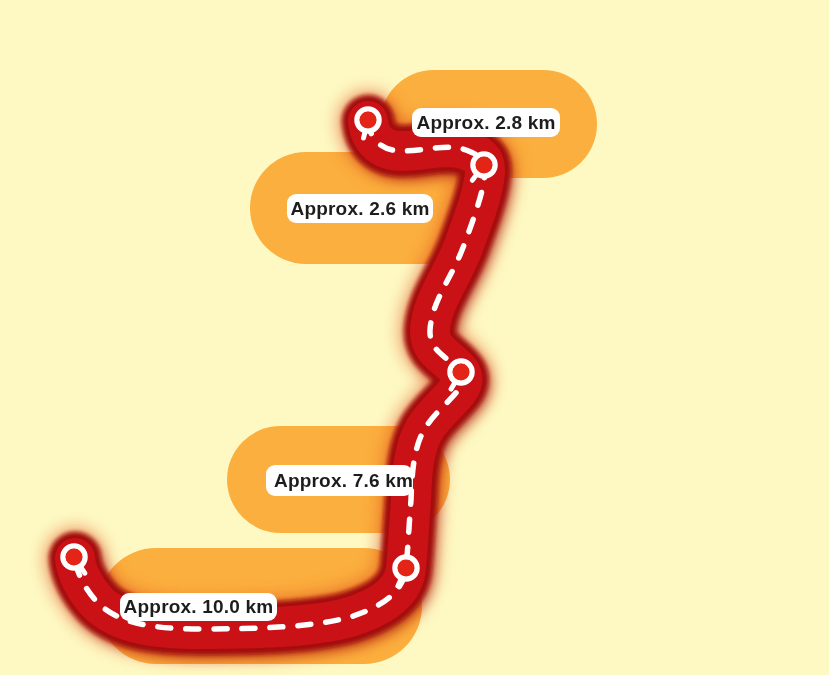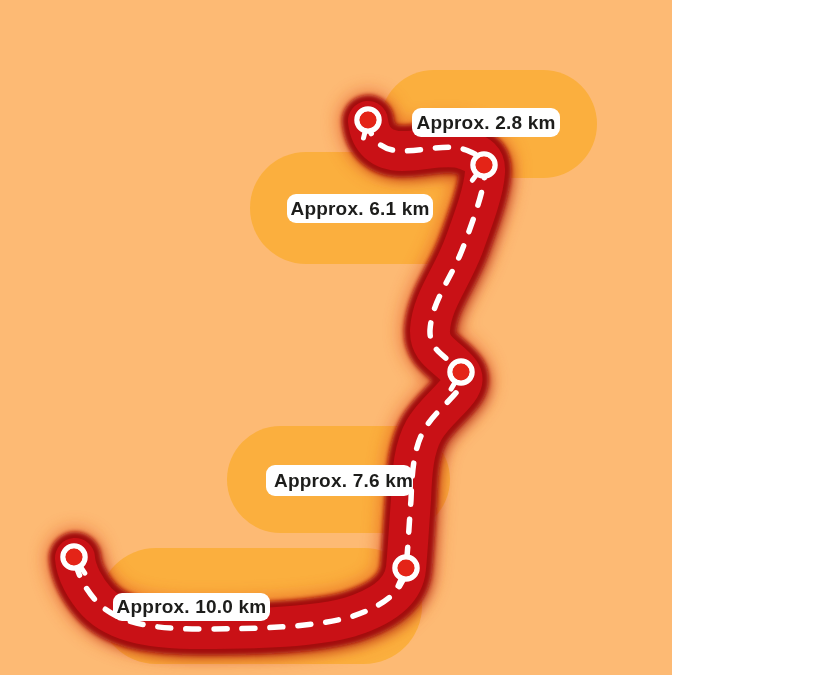--- a/index.html
+++ b/index.html
@@ -2,23 +2,23 @@
 <html><head>
 <meta charset="utf-8">
 <style>
   html, body {
     margin: 0;
     padding: 0;
     background: #ffffff;
   }
   .canvas {
     position: relative;
-    width: 672px;
+    width: 829px;
     height: 675px;
-    background: #fdba74;
+    background: #fef9c3;
     overflow: hidden;
     font-family: "Liberation Sans", sans-serif;
   }
 
   
   .blob {
     position: absolute;
     background: #fbaf3e;
     border-radius: 58px;
   }
@@ -91,21 +91,21 @@
     border-radius: 9px;
     color: #1d1d1b;
     font-size: 19px;
     font-weight: 700;
     letter-spacing: 0.2px;
     white-space: nowrap;
   }
   .label-1 { left: 412px; top: 108px; width: 148px; height: 29px; }
   .label-2 { left: 287px; top: 194px; width: 146px; height: 29px; }
   .label-3 { left: 266px; top: 465px; width: 147px; height: 31px; justify-content: flex-end; }
-  .label-4 { left: 113px; top: 593px; width: 157px; height: 28px; }
+  .label-4 { left: 120px; top: 593px; width: 157px; height: 28px; }
 </style>
 </head>
 <body>
 
 <div class="canvas">
 
   <div class="blob blob-1"></div>
   <div class="blob blob-2"></div>
   <div class="blob blob-3"></div>
   <div class="blob blob-4"></div>
@@ -145,21 +145,21 @@
         <line x1="80.6" y1="566.9" x2="84.8" y2="573.2" class="marker-tail"></line>
         <circle cx="74" cy="557" r="11" class="marker-ring" stroke="#ffffff"></circle>
         <circle cx="74" cy="557" r="8.5" class="marker-dot" fill="#e42417"></circle>
       </g>
   </svg>
 
   <div class="distance-label label-1">
     <span>Approx. 2.8 km</span>
   </div>
   <div class="distance-label label-2">
-    <span>Approx. 6.1 km</span>
+    <span>Approx. 2.6 km</span>
   </div>
   <div class="distance-label label-3">
     <span>Approx. 7.6 km</span>
   </div>
   <div class="distance-label label-4">
     <span>Approx. 10.0 km</span>
   </div>
 
 </div>
 

